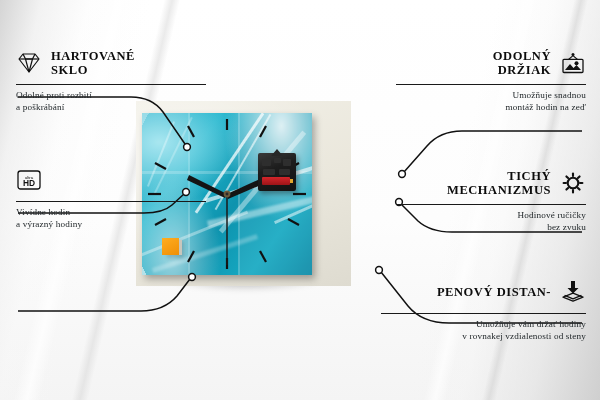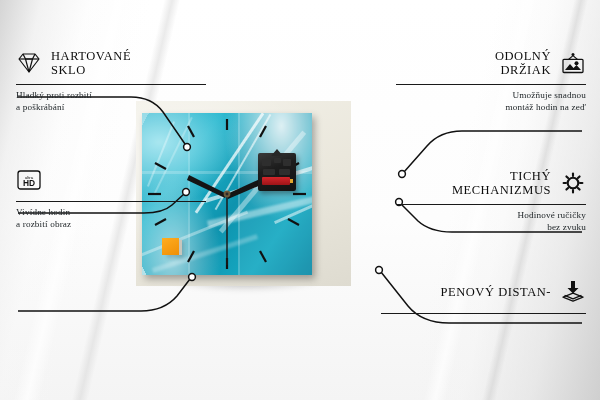--- a/index.html
+++ b/index.html
@@ -32,21 +32,21 @@
   #wires{position:absolute;left:0;top:0;width:600px;height:400px;}
 
   
   .feat{position:absolute;width:190px;}
   .feat.left{left:16px;text-align:left;}
   .feat.right{right:14px;text-align:right;}
   .head{display:flex;align-items:center;gap:9px;min-height:34px;}
   .feat.right .head{flex-direction:row-reverse;}
   .title{
     font-family:"Liberation Serif",serif;
-    font-weight:400;font-size:12.5px;line-height:14.5px;
+    font-weight:700;font-size:12.5px;line-height:14.5px;
     letter-spacing:.55px;color:#0d0d0d;text-transform:uppercase;
   }
   .rule{height:1px;background:#1a1a1a;margin:4px 0 5px 0;}
   .desc{
     font-family:"Liberation Serif",serif;
     font-size:9.2px;line-height:11.6px;color:#22282b;letter-spacing:.15px;
   }
   .ico{width:26px;height:24px;flex:0 0 26px;display:block;}
   .ico svg{display:block;width:26px;height:24px;}
 
@@ -211,39 +211,39 @@
             </g>
           </svg>
       </span>
       <span class="title">
         <span>HARTOVANÉ</span><br>
         <span>SKLO</span>
       </span>
     </div>
     <div class="rule"></div>
     <div class="desc">
-      <span>Hladký proti rozbití</span><br>
+      <span>Odolné proti rozbití</span><br>
       <span>a poškrábání</span>
     </div>
   </div>
 
   <div class="feat left" id="f-print">
     <div class="head">
       <span class="ico">
         <svg viewBox="0 0 26 24">
           <rect x="2" y="3" width="22" height="18" rx="2.5" fill="none" stroke="#111" stroke-width="1.3"></rect>
           <text x="13" y="10.6" text-anchor="middle" font-family="Liberation Sans, sans-serif" font-size="4.4" fill="#111">ultra</text>
           <text x="13" y="18.4" text-anchor="middle" font-family="Liberation Sans, sans-serif" font-size="8.4" font-weight="bold" fill="#111">HD</text>
         </svg>
       </span>
     </div>
     <div class="rule"></div>
     <div class="desc">
       <span>Vivídne hodin</span><br>
-      <span>a rozbití obraz</span>
+      <span>a výrazný hodiny</span>
     </div>
   </div>
 
 
   <div class="feat right" id="f-mech">
     <div class="head">
       <span class="ico">
         <svg viewBox="0 0 26 24">
           <g fill="none" stroke="#111" stroke-width="2.1" stroke-linecap="round">
             <circle cx="13" cy="12" r="5.3"></circle>
@@ -302,15 +302,19 @@
             <path d="M13 13.2 L23 17.2 L13 21.2 L3 17.2 Z"></path>
             <path d="M4.6 15.4 L13 18.8 L21.4 15.4"></path>
           </g>
         </svg>
       </span>
       <span class="title">
         <span>PENOVÝ DISTAN-</span><br>
       </span>
     </div>
     <div class="rule"></div>
+    <div class="desc">
+      <span>Umožňuje vám držať hodiny</span><br>
+      <span>v rovnakej vzdialenosti od steny</span>
+    </div>
   </div>
 
 </div>
 
 </body></html>

